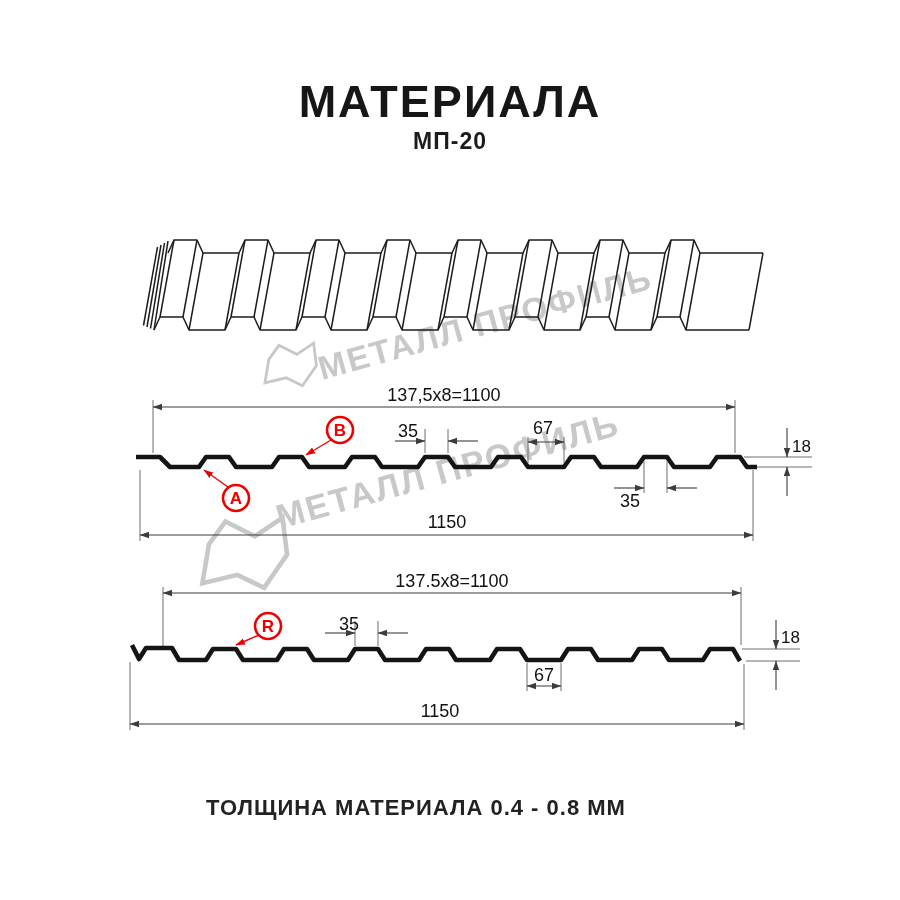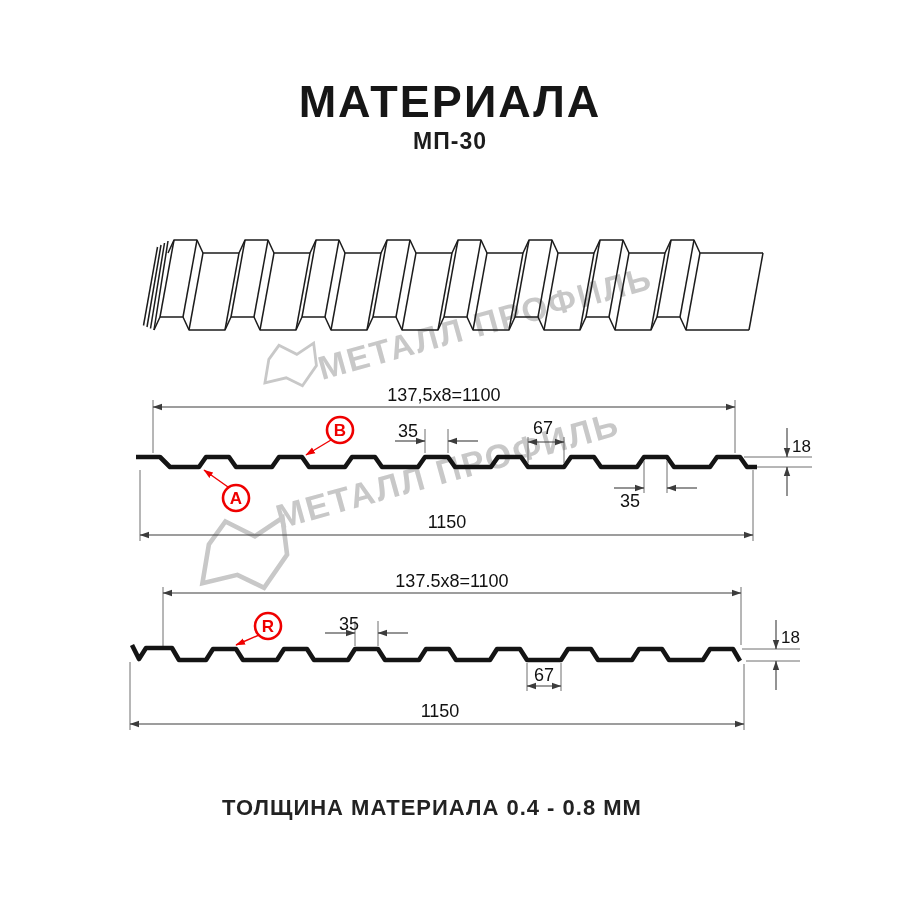--- a/index.html
+++ b/index.html
@@ -10,39 +10,39 @@
   .title{
     position:absolute;left:0;top:76px;width:900px;text-align:center;
     font-size:45px;font-weight:800;letter-spacing:2px;color:#161616;
   }
   .subtitle{
     position:absolute;left:0;top:128px;width:900px;text-align:center;
     font-size:23px;font-weight:700;letter-spacing:1px;color:#1c1c1c;
   }
   .footer{
     position:absolute;left:0;top:795px;width:832px;text-align:center;
-    font-size:22px;font-weight:700;letter-spacing:1px;color:#222222;padding-left:16px;
+    font-size:22px;font-weight:700;letter-spacing:1px;color:#222222;
   }
   svg{position:absolute;left:0;top:0;}
   .profile{stroke:#141414;stroke-width:4.6;fill:none;stroke-linejoin:round;stroke-linecap:butt;}
   .dim{stroke:#3c3c3c;stroke-width:1.1;fill:none;}
   .ext{stroke:#6f6f6f;stroke-width:1;fill:none;}
   .dimtxt{font-family:"Liberation Sans", sans-serif;font-size:18px;fill:#111111;}
   .dimtxt-sm{font-family:"Liberation Sans", sans-serif;font-size:17px;fill:#111111;}
   .red{stroke:#ef0000;stroke-width:1.4;fill:none;}
   .redring{stroke:#ef0000;stroke-width:2.6;fill:none;}
   .redtxt{font-family:"Liberation Sans", sans-serif;font-size:17px;font-weight:700;fill:#ef0000;}
   .wmtxt{font-family:"Liberation Sans", sans-serif;font-weight:700;fill:#c8c8c8;letter-spacing:2px;}
   .sheetline{stroke:#1c1c1c;stroke-width:1.5;fill:none;stroke-linejoin:round;}
 </style>
 </head>
 <body>
 
 <div class="title">МАТЕРИАЛА</div>
-<div class="subtitle">МП-30</div>
+<div class="subtitle">МП-20</div>
 
 <svg width="900" height="900" viewBox="0 0 900 900">
   <defs>
     <marker id="mA" viewBox="0 0 10 8" refX="9.3" refY="4" markerWidth="10" markerHeight="8" orient="auto-start-reverse" markerUnits="userSpaceOnUse">
       <path d="M0,0.7 L9.6,4 L0,7.3 Z" fill="#3c3c3c"></path>
     </marker>
     <marker id="mR" viewBox="0 0 10 8" refX="9" refY="4" markerWidth="10" markerHeight="8" orient="auto" markerUnits="userSpaceOnUse">
       <path d="M0,0.7 L9.6,4 L0,7.3 Z" fill="#ef0000"></path>
     </marker>
     <path id="logo" d="M32,6 L64,22 L94,2 L99,42 L74,78 L45,64 L7,73 L14,31 Z" fill="none" stroke="#c8c8c8" stroke-width="5" stroke-linejoin="miter"></path>

